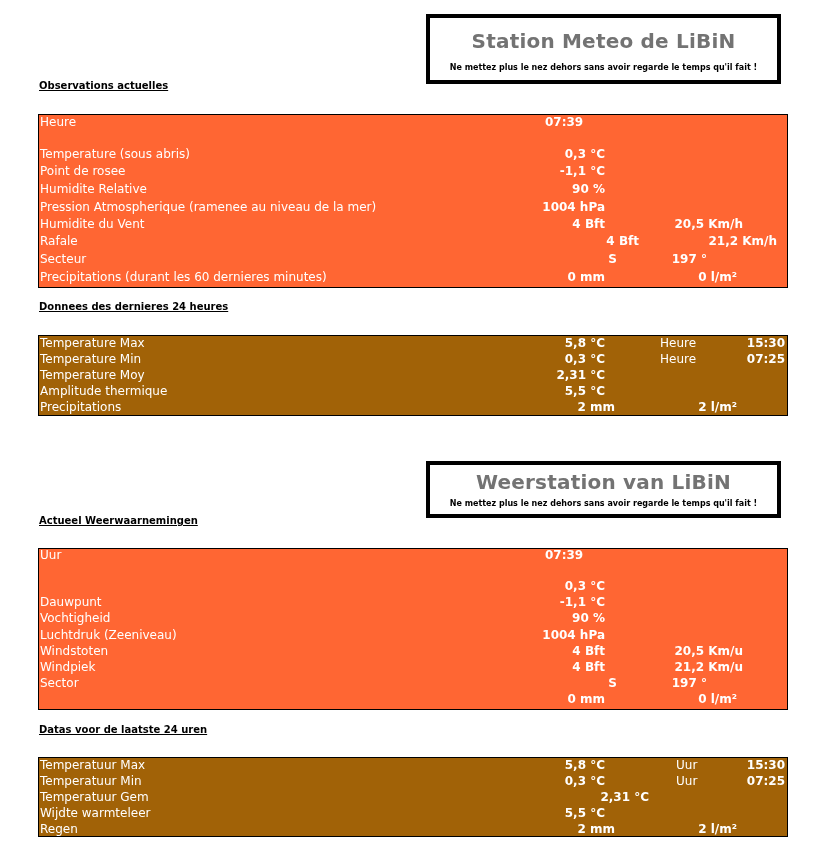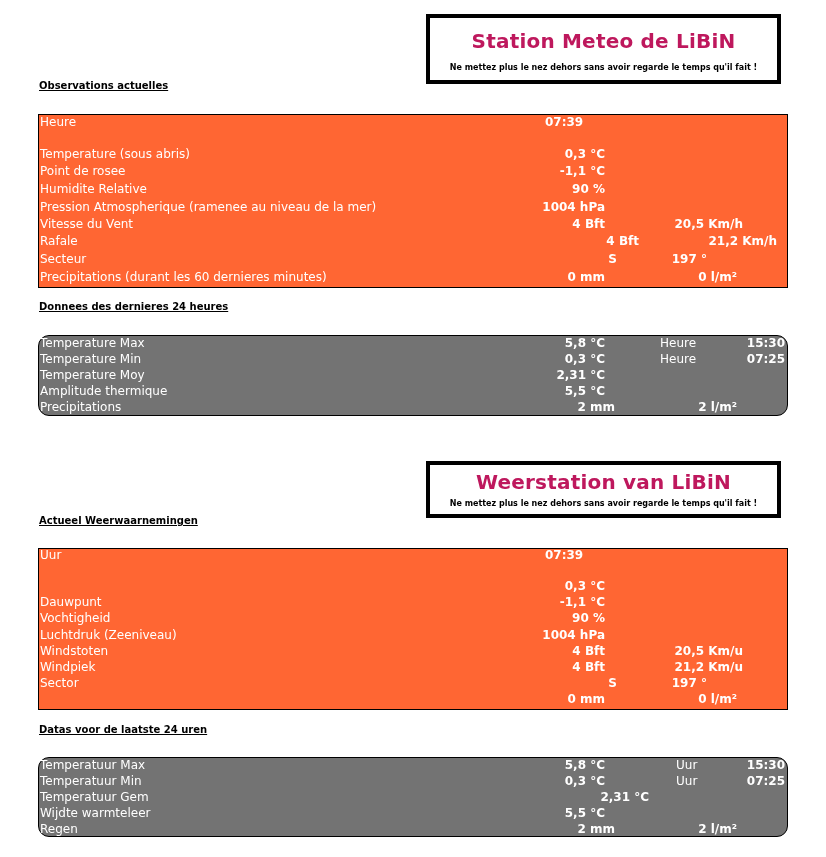--- a/index.html
+++ b/index.html
@@ -1,26 +1,26 @@
 <!DOCTYPE html>
 <html><head>
   <meta charset="utf-8">
   <style>
     html, body { margin: 0; padding: 0; background: #ffffff; }
     body { width: 826px; height: 857px; position: relative; font-family: "DejaVu Sans", "Liberation Sans", sans-serif; overflow: hidden; }
 
     .title-box { position: absolute; left: 426px; width: 355px; border: 4px solid #000; background: #fff; box-sizing: border-box; text-align: center; }
-    .title-box .t { font-weight: bold; font-size: 20px; color: #be185d; letter-spacing: 0.2px; }
+    .title-box .t { font-weight: bold; font-size: 20px; color: #737373; letter-spacing: 0.2px; }
     .title-box .s { font-weight: bold; font-size: 8px; color: #000; }
 
     .section-heading { position: absolute; left: 39px; font-size: 10px; font-weight: bold; text-decoration: underline; color: #000; }
 
     .panel { position: absolute; left: 38px; width: 750px; box-sizing: border-box; border: 1px solid #000; }
     .orange { background: #ff6633; }
-    .blue { background: #737373; border-radius: 11px; }
+    .blue { background: #a16207; }
 
     .row { position: absolute; left: 0; width: 100%; height: 17px; color: #fff; font-size: 12px; line-height: 17px; }
     .lbl { position: absolute; left: 1px; white-space: nowrap; }
     .v1 { position: absolute; right: 182px; font-weight: bold; white-space: nowrap; text-align: right; }
     .v2r { position: absolute; right: 44px; font-weight: bold; white-space: nowrap; text-align: right; }
     .hl { position: absolute; left: 621px; white-space: nowrap; }
     .ht { position: absolute; right: 2px; font-weight: bold; white-space: nowrap; text-align: right; }
     .time-v { position: absolute; left: 506px; font-weight: bold; }
   </style>
 </head>
@@ -48,21 +48,21 @@
   </div>
   <div class="row" style="top:66px;">
     <span class="lbl">Humidite Relative</span>
     <span class="v1">90 %</span>
   </div>
   <div class="row" style="top:84px;">
     <span class="lbl">Pression Atmospherique (ramenee au niveau de la mer)</span>
     <span class="v1">1004 hPa</span>
   </div>
   <div class="row" style="top:101px;">
-    <span class="lbl">Vitesse du Vent</span>
+    <span class="lbl">Humidite du Vent</span>
     <span class="v1">4 Bft</span>
     <span class="v2r">20,5 Km/h</span>
   </div>
   <div class="row" style="top:118px;padding-left:34px;">
     <span class="lbl">Rafale</span>
     <span class="v1">4 Bft</span>
     <span class="v2r">21,2 Km/h</span>
   </div>
   <div class="row" style="top:136px;">
     <span class="lbl">Secteur</span>

